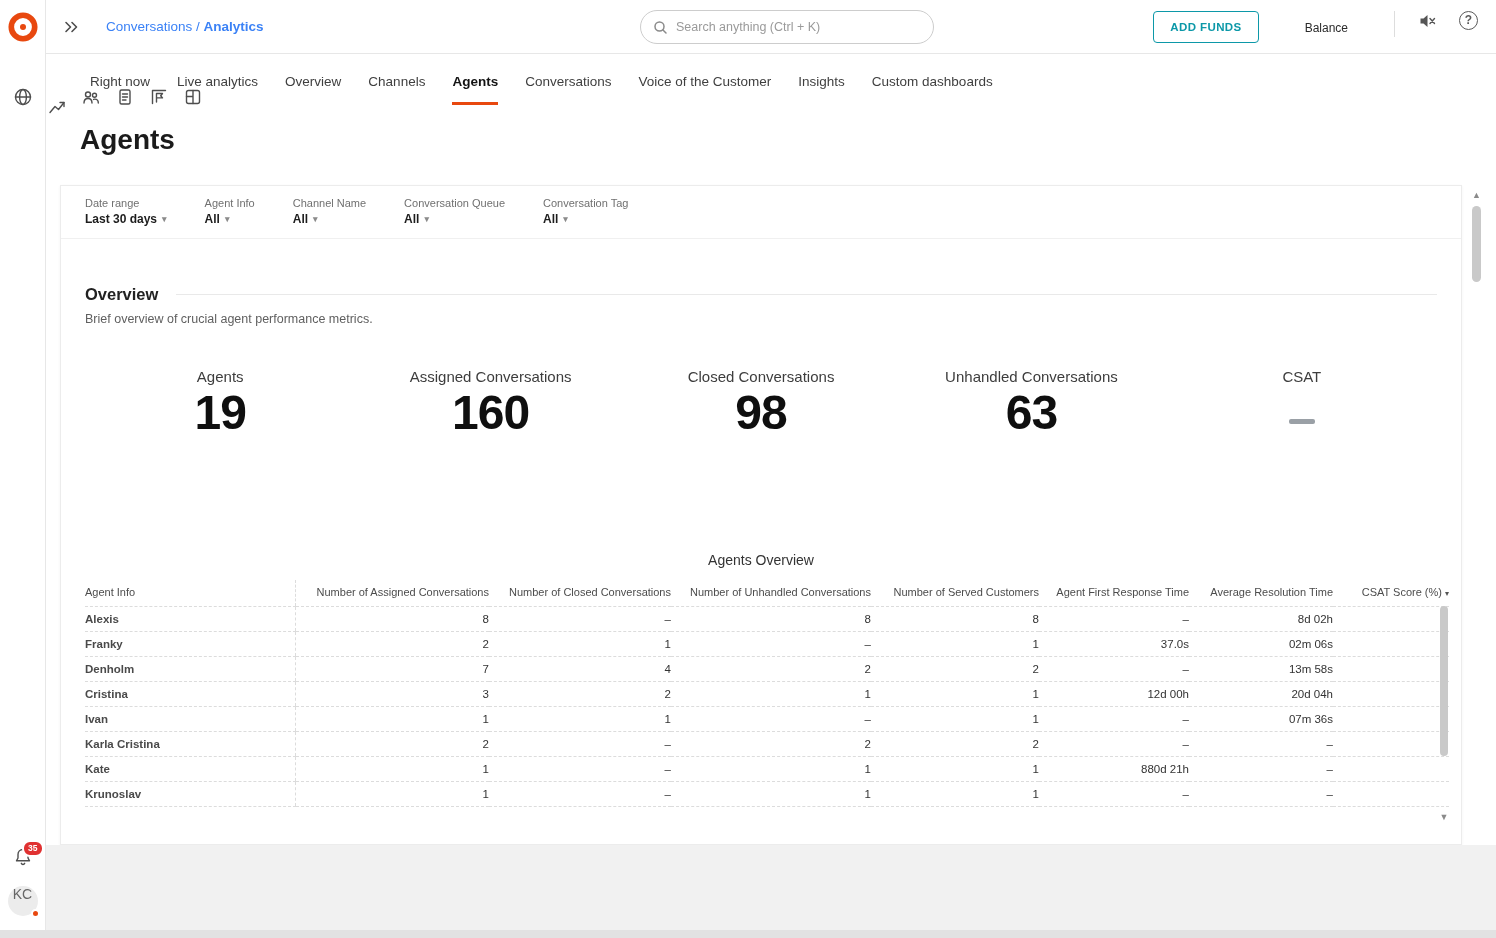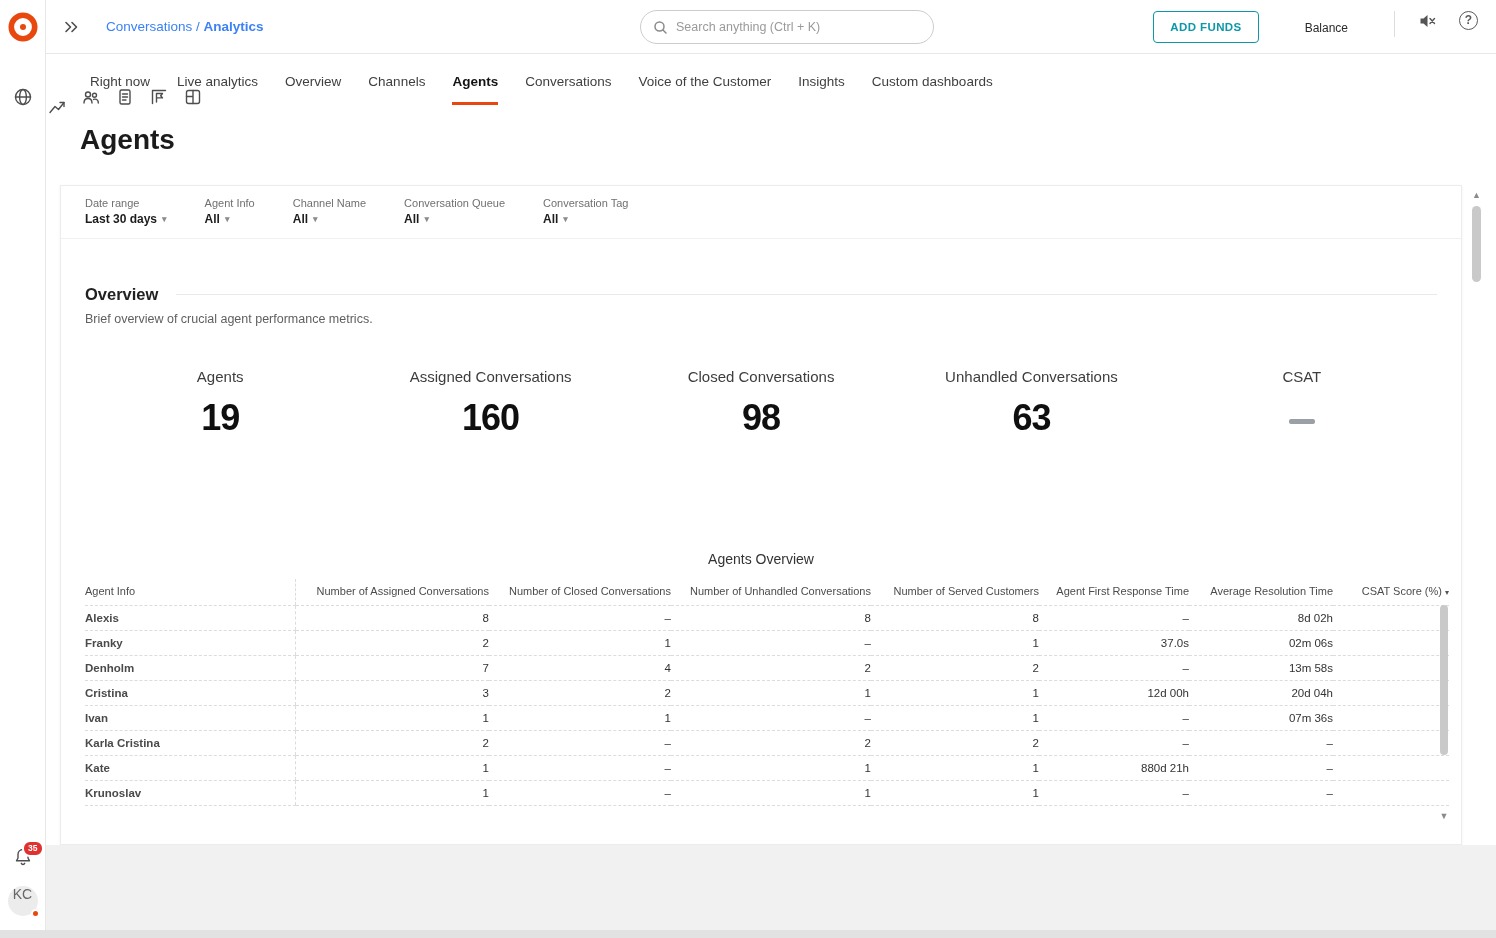--- a/index.html
+++ b/index.html
@@ -50,21 +50,21 @@
   .caret{font-size:9px;color:#8b8b8b}
 
   .section-head{display:flex;align-items:center;margin:46px 24px 0 24px}
   .section-head h2{font-size:16.5px;font-weight:700;color:#222}
   .section-head .rule{flex:1;height:1px;background:#e9e9e9;margin-left:18px}
   .section-sub{margin:8px 24px 0;font-size:12.5px;color:#5f5f5f}
 
   .metrics{display:flex;margin-top:42px;padding:0 24px}
   .metric{flex:1;text-align:center}
   .metric .mlabel{font-size:15px;color:#3d3d3d}
-  .metric .mvalue{font-size:36px;font-weight:700;color:#0f0f0f;margin-top:12px;letter-spacing:-1px}
+  .metric .mvalue{font-size:48px;font-weight:700;color:#0f0f0f;letter-spacing:-1px}
   .metric .mdash{width:26px;height:5px;background:#9aa0a6;border-radius:2px;margin:34px auto 0}
 
   .table-title{text-align:center;margin-top:112px;font-size:14px;color:#333}
   .tablewrap{margin:12px 24px 0 24px;position:relative;width:1364px}
   table{width:100%;border-collapse:collapse;table-layout:fixed}
   th{font-size:11px;color:#4c4c4c;font-weight:400;text-align:right;padding:6px 0 8px;white-space:nowrap;border-bottom:1px dashed #dcdcdc;cursor:pointer}
   th:first-child{text-align:left}
   td{font-size:11.5px;color:#333;text-align:right;padding:6px 0;border-bottom:1px dashed #dcdcdc;white-space:nowrap}
   td:first-child{text-align:left;font-weight:700;color:#4a4a4a}
   td:nth-child(2),th:nth-child(2){border-left:1px dashed #dcdcdc}

